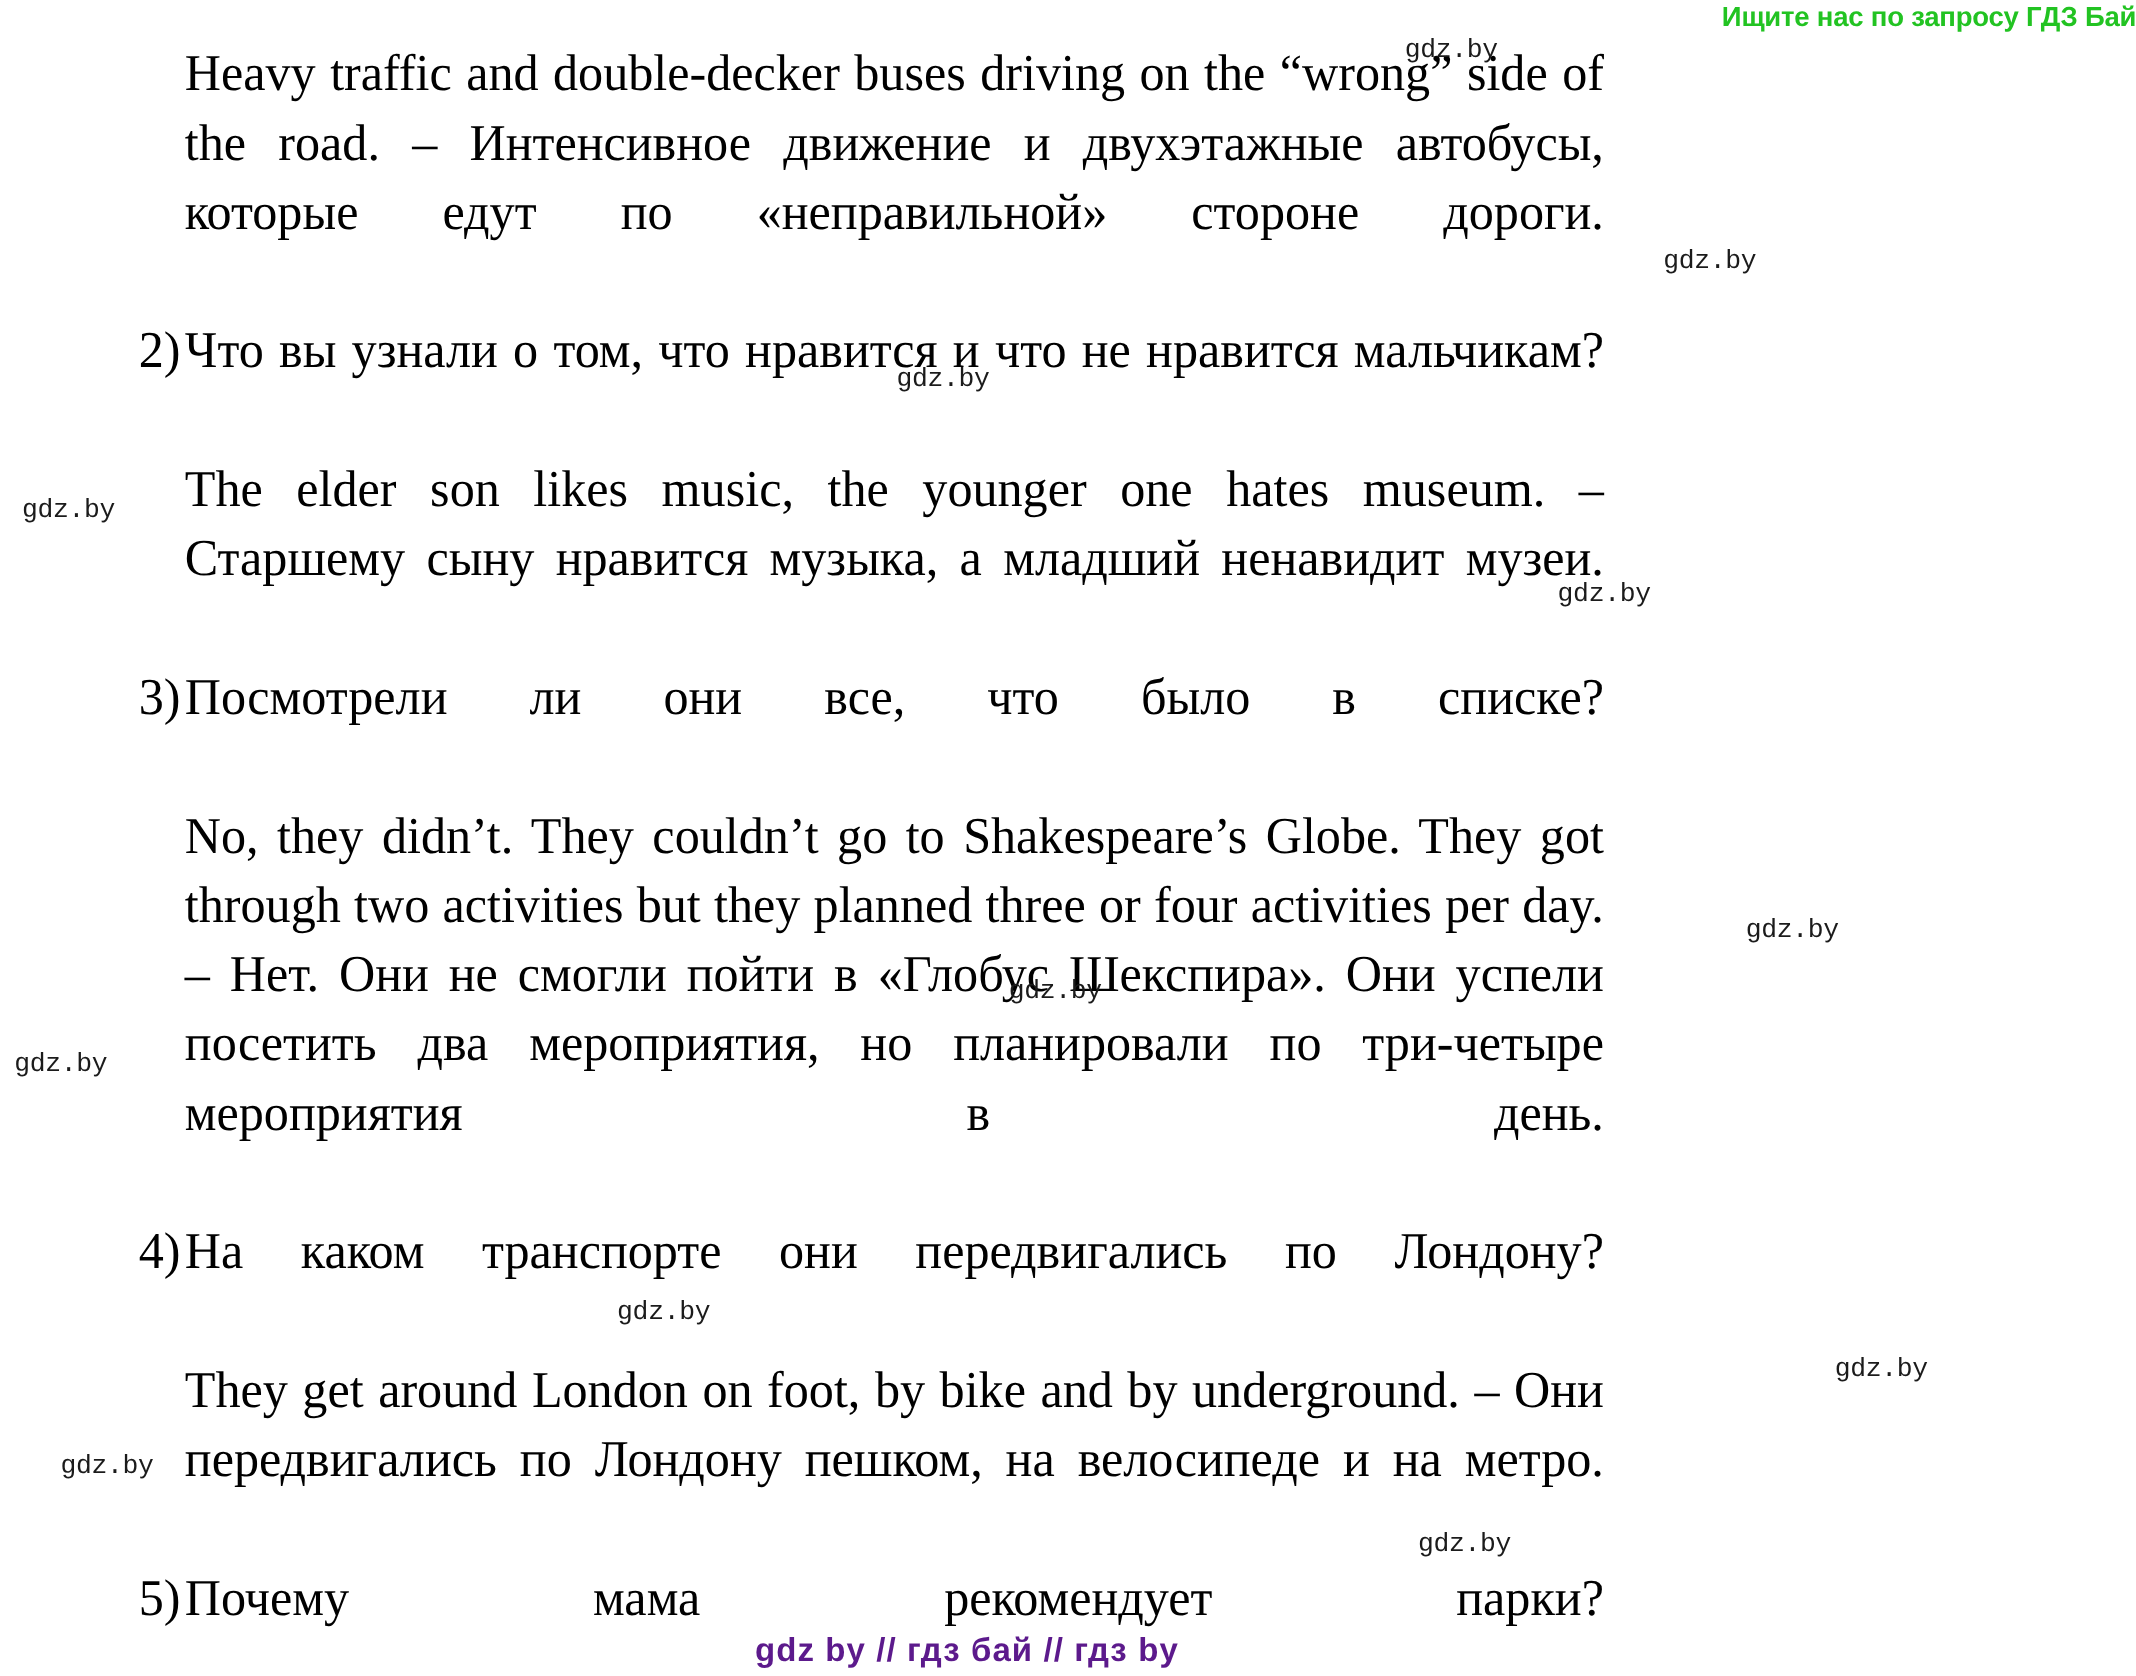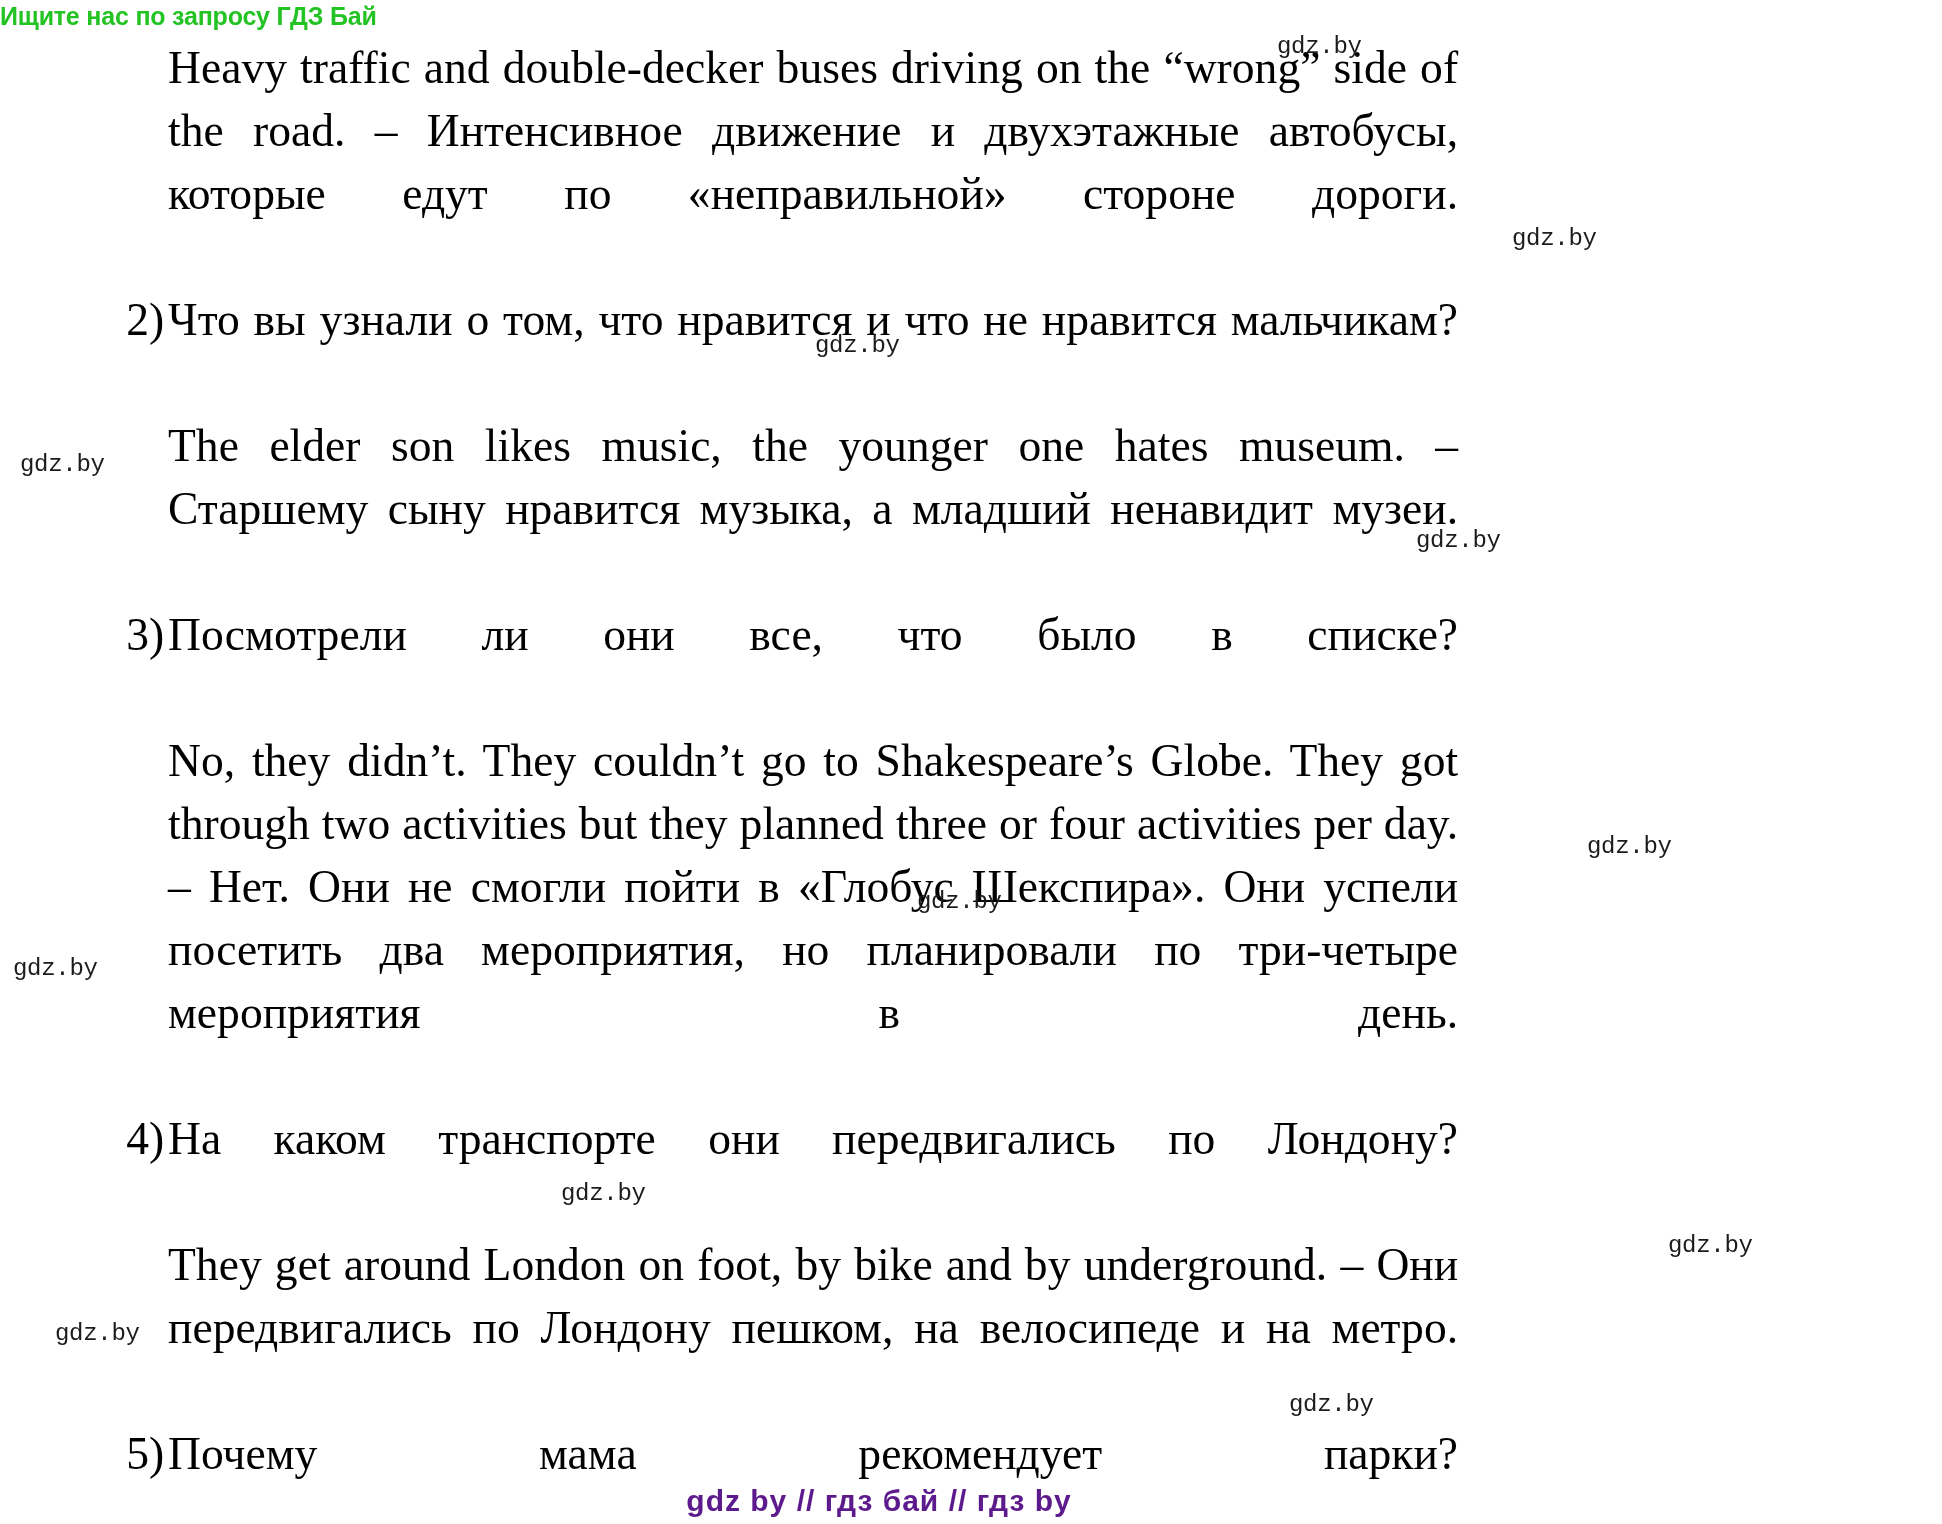--- a/index.html
+++ b/index.html
@@ -15,21 +15,21 @@
     font-family: "Liberation Serif", "DejaVu Serif", serif;
     color: #000000;
   }
 
   
   .promo-banner {
     position: absolute;
     top: 2px;
     left: 0;
     width: 1942px;
-    text-align: left;
+    text-align: right;
     font-family: "Liberation Sans", sans-serif;
     font-weight: bold;
     font-size: 25px;
     letter-spacing: -0.2px;
     color: #22c322;
     white-space: nowrap;
   }
 
   
   .page-body {

